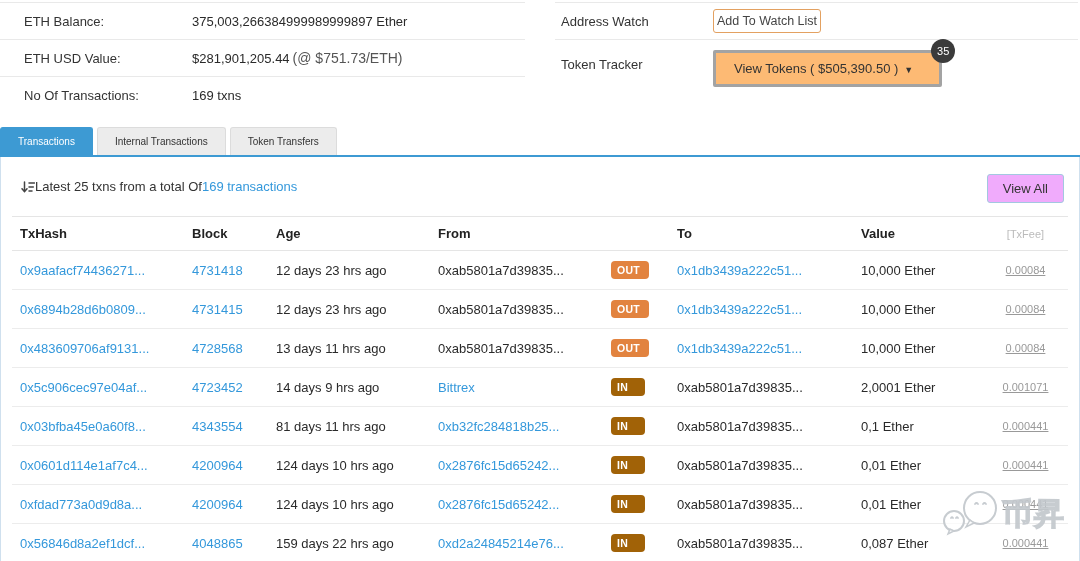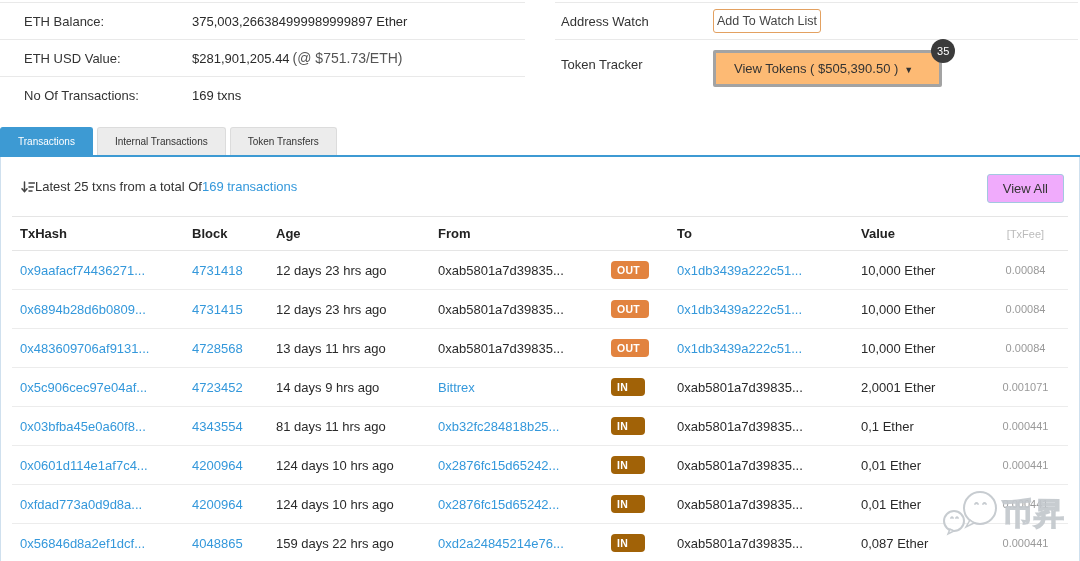--- a/index.html
+++ b/index.html
@@ -40,21 +40,21 @@
 
   
   table { border-collapse:collapse; margin:0 11px; width:1056px; table-layout:fixed; }
   col.c-hash{width:172px;} col.c-block{width:84px;} col.c-age{width:162px;} col.c-from{width:173px;}
   col.c-dir{width:66px;} col.c-to{width:184px;} col.c-val{width:130px;} col.c-fee{width:85px;}
   thead th { text-align:left; font-size:13px; font-weight:bold; color:#222; padding:9px 8px; border-top:1px solid #e5e5e5; border-bottom:1px solid #e5e5e5; }
   thead th.fee-h { color:#bbb; font-weight:normal; font-size:11px; text-align:center; }
   tbody td { font-size:13px; color:#2a2a2a; padding:10px 8px; border-bottom:1px solid #ececec; white-space:nowrap; overflow:hidden; }
   tbody tr:last-child td { border-bottom:none; }
   a.addr, a.blk, a.hash { color:#3498db; text-decoration:none; }
-  td.fee { color:#999; font-size:11px; text-align:center; }
+  td.fee { color:#999; font-size:11px; text-align:center;text-decoration:underline; }
   .dir-badge { display:inline-block; min-width:38px; padding:3px 6px; border-radius:4px; color:#fff; font-size:10.5px; font-weight:bold; letter-spacing:.3px; }
   .dir-badge.out { background:#e2833f; }
   .dir-badge.in  { background:#a16207; min-width:34px; }
 
   
   .watermark { position:absolute; top:486px; right:14px; display:flex; align-items:center; gap:0; opacity:.92; pointer-events:none; }
   .wm-text { font-size:30px; font-weight:bold; color:transparent; -webkit-text-stroke:1.3px #c3c8cd; letter-spacing:2px; }
 </style>
 </head>
 <body>

